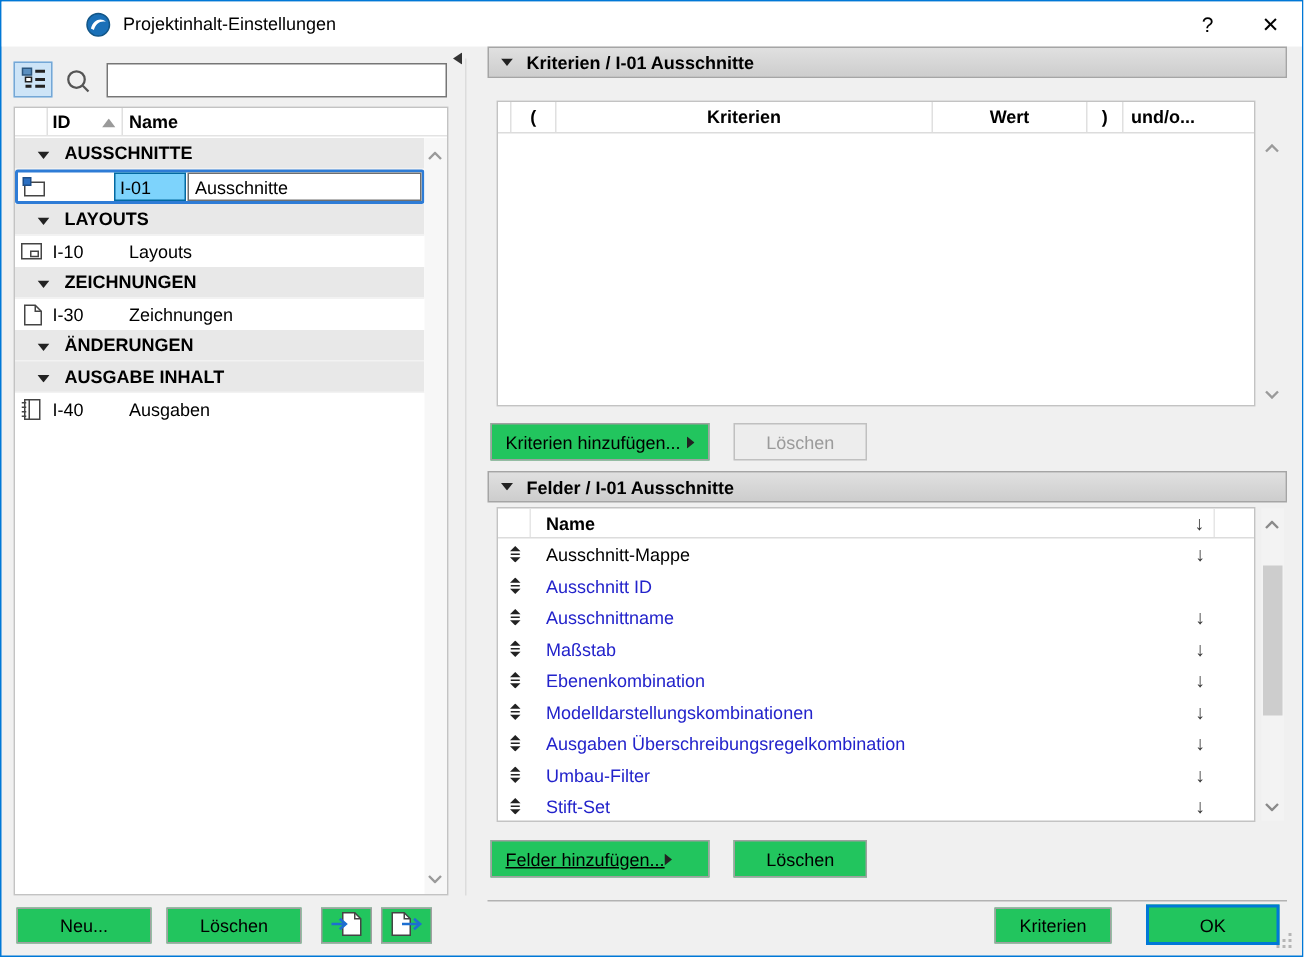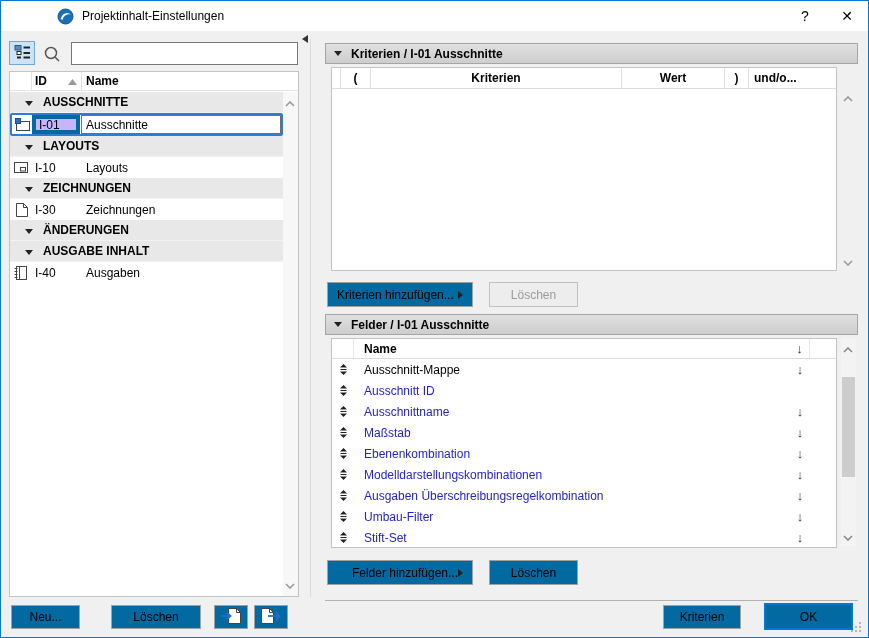--- a/index.html
+++ b/index.html
@@ -25,36 +25,36 @@
   .lb-gutter .chev-top{position:absolute;top:4px;left:2px;}
   .lb-gutter .chev-bottom{position:absolute;bottom:4px;left:2px;}
   .tree-group{height:21px;background:#e8e8e8;display:flex;align-items:center;padding-left:15px;font-weight:bold;border-bottom:1px solid #f2f2f2;}
   .tree-group .glabel{margin-left:10px;}
   .tree-row{height:21px;display:flex;align-items:center;}
   .tree-row .cell-icon{width:22px;display:flex;justify-content:center;}
   .tree-row .cell-id{width:50px;padding-left:3px;}
   .tree-row .cell-name{flex:1;padding-left:4px;}
   .tree-row.selected{height:23px;border:2px solid #2e7cd6;border-radius:2px;padding:0;}
   .tree-row.selected .cell-icon{width:20px;}
-  .tree-row.selected .idbox{width:48px;height:19px;border:4px solid #0369a1;background:#c4b5fd;display:flex;align-items:center;padding-left:3px;}
+  .tree-row.selected .idbox{width:48px;height:19px;border:1px solid #0369a1;background:#7dd3fc;display:flex;align-items:center;padding-left:3px;margin-left:44px;}
   .tree-row.selected .namebox{flex:1;height:19px;border:1px solid #6f6f6f;background:#fff;display:flex;align-items:center;padding-left:4px;margin-left:1px;}
   
-  .btn{background:#0369a1;border:1px solid #a0a0a0;display:flex;align-items:center;justify-content:center;font-size:12px;cursor:default;}
+  .btn{background:#22c55e;border:1px solid #a0a0a0;display:flex;align-items:center;justify-content:center;font-size:12px;cursor:default;}
   .btn.disabled{color:#9b9b9b;border-color:#c0c0c0;background:#ededed;}
-  .neu-btn{position:absolute;left:10px;top:604px;width:69px;height:24px;}
+  .neu-btn{position:absolute;left:10px;top:604px;width:90px;height:24px;}
   .del-left-btn{position:absolute;left:110px;top:604px;width:90px;height:24px;}
   .import-btn{position:absolute;left:213px;top:604px;width:34px;height:24px;}
   .export-btn{position:absolute;left:253px;top:604px;width:34px;height:24px;}
   
   .splitter{position:absolute;left:309px;top:38px;width:1px;height:558px;background:#dcdcdc;}
   .collapse-tri{position:absolute;left:301px;top:31px;}
   
   .sec-header{position:absolute;width:533px;height:21px;left:324px;background:linear-gradient(#e0e0e0,#cdcdcd);border:1px solid #a5a5a5;display:flex;align-items:center;padding-left:8px;font-weight:bold;}
   .sec-header .stri{margin-right:9px;display:flex;}
-  .crit-header{top:42px;}
+  .crit-header{top:30px;}
   .fields-header{top:313px;}
   
   .crit-table{position:absolute;left:330px;top:66px;width:506px;height:204px;background:#fff;border:1px solid #c3c3c3;}
   .crit-cols{display:flex;height:21px;border-bottom:1px solid #dcdcdc;font-weight:bold;align-items:center;}
   .cc{height:100%;display:flex;align-items:center;justify-content:center;border-right:1px solid #e0e0e0;}
   .cc0{width:9px;}.cc1{width:30px;}.cc2{width:251px;}.cc3{width:103px;}.cc4{width:24px;}
   .cc5{flex:1;border-right:none;justify-content:flex-start;padding-left:5px;}
   .crit-gutter{position:absolute;left:840px;top:90px;width:15px;height:178px;}
   .crit-gutter .chev-top{position:absolute;top:0;left:2px;}
   .crit-gutter .chev-bottom{position:absolute;bottom:0;left:2px;}
@@ -67,21 +67,21 @@
   .fc-name{flex:1;padding-left:10px;display:flex;align-items:center;height:100%;}
   .fc-sort{width:20px;height:100%;display:flex;align-items:center;justify-content:center;border-right:1px solid #e6e6e6;font-size:13px;}
   .fc-extra{width:26px;height:100%;}
   .f-row{display:flex;height:21px;align-items:center;}
   .f-row .fc-handle,.f-row .fc-sort,.f-row .fc-extra{border-right:none;}
   .f-row .fname-blue{color:#2323cb;}
   .fields-scroll{position:absolute;left:840px;top:338px;width:15px;height:208px;background:#f3f3f3;}
   .fields-scroll .chev-top{position:absolute;top:3px;left:2px;}
   .fields-scroll .chev-bottom{position:absolute;bottom:3px;left:2px;}
   .fields-scroll .thumb{position:absolute;top:38px;left:1px;width:13px;height:100px;background:#cdcdcd;}
-  .fields-add-btn{position:absolute;left:326px;top:559px;width:146px;height:25px;justify-content:flex-end;padding:0 9px;}
+  .fields-add-btn{position:absolute;left:326px;top:559px;width:146px;height:25px;justify-content:flex-start;padding:0 9px;text-decoration:underline;}
   .fields-del-btn{position:absolute;left:488px;top:559px;width:89px;height:25px;}
   
   .footer-sep{position:absolute;left:324px;top:599px;width:533px;height:1px;background:#b2b2b2;}
   .cancel-btn{position:absolute;left:662px;top:604px;width:78px;height:24px;}
   .ok-btn{position:absolute;left:763px;top:602px;width:89px;height:27px;border:2px solid #0078d7;}
   .resize-grip{position:absolute;left:849px;top:620px;}
   .sortglyph{font-size:13px;color:#333;}
 </style>
 </head>
 <body>

